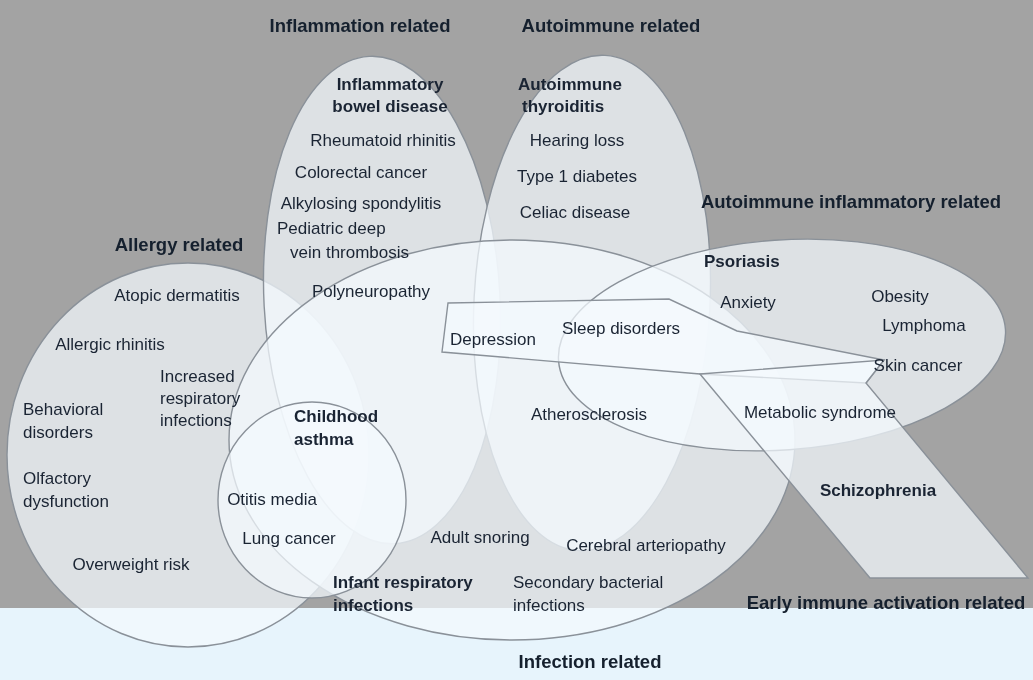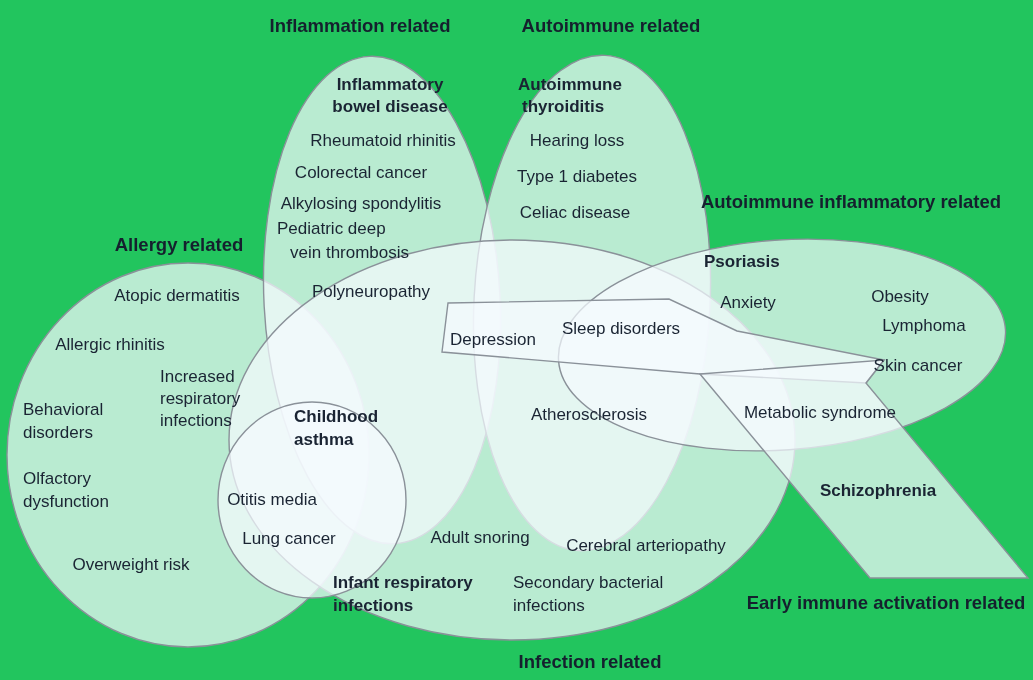--- a/index.html
+++ b/index.html
@@ -9,22 +9,22 @@
   }
   body {
     width: 1033px;
     height: 680px;
     overflow: hidden;
     font-family: "Liberation Sans", sans-serif;
   }
   #stage {
     position: relative;
     width: 1033px;
-    height: 680px;
-    background: #22c55e;
+    height: 608px;
+    background: #a3a3a3;
   }
   #venn {
     position: absolute;
     top: 0;
     left: 0;
     width: 1033px;
     height: 680px;
     display: block;
   }
   .grp-label {

